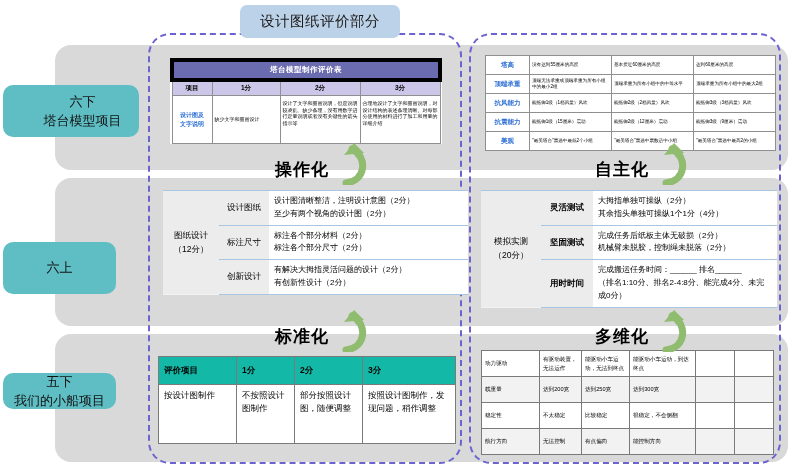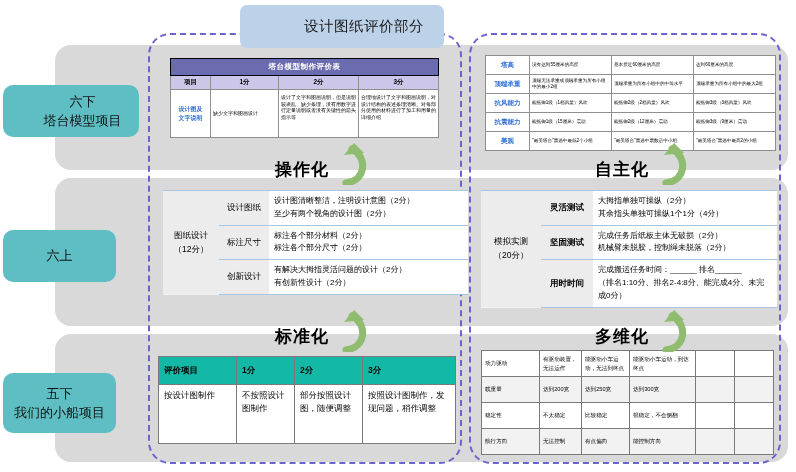--- a/index.html
+++ b/index.html
@@ -17,21 +17,21 @@
   .sec-pill{
     position:absolute;
     background:#bcd2e8;
     border-radius:7px;
     display:flex;align-items:center;justify-content:center;
     font-size:14.5px;
     letter-spacing:.5px;
     color:#1a1a1a;
     white-space:nowrap;
   }
-  #pill-design{left:240px;top:5px;width:160px;height:43px;padding-left:44px;}
+  #pill-design{left:240px;top:5px;width:160px;height:33px;}
   #pill-test{left:558px;top:5px;width:158px;height:33px;}
 
   
   .row-panel{
     position:absolute;
     background:#d9d9d9;
     border-radius:16px;
   }
   #panel-r1{left:55px;top:45px;width:733px;height:125px;}
   #panel-r2{left:55px;top:178px;width:733px;height:148px;}
@@ -44,22 +44,22 @@
     border-radius:10px;
     display:flex;flex-direction:column;
     align-items:center;justify-content:center;
     font-size:13px;
     line-height:1.5;
     color:#111;
     text-align:center;
     white-space:nowrap;
   }
   #proj-1{left:3px;top:85px;width:113px;height:52px;padding-left:23px;}
-  #proj-2{left:3px;top:230px;width:113px;height:52px;}
-  #proj-3{left:3px;top:373px;width:113px;height:60px;}
+  #proj-2{left:3px;top:242px;width:113px;height:52px;}
+  #proj-3{left:3px;top:373px;width:113px;height:36px;}
 
   
   .dash-box{
     position:absolute;
     border:2.5px dashed #6b63cf;
     border-radius:22px;
     pointer-events:none;
   }
   #dash-left{left:148px;top:33px;width:310px;height:427px;}
   #dash-right{left:469px;top:33px;width:308px;height:427px;}
@@ -99,21 +99,21 @@
   
   #t-r1l{left:170px;top:58px;width:268px;}
   #t-r1l .title-row td{
     background:#6b6bb0;
     color:#fff;
     font-size:7.5px;
     font-weight:bold;
     text-align:center;
     padding:3px 0;
     letter-spacing:.5px;
-    border:1px solid #000000;
+    border:4px solid #000000;
   }
   #t-r1l .head-row td{
     background:#ccc6e8;
     font-size:6.5px;
     font-weight:bold;
     text-align:center;
     padding:2px 0;
   }
   #t-r1l .rowlbl{
     color:#2d6fd4;

